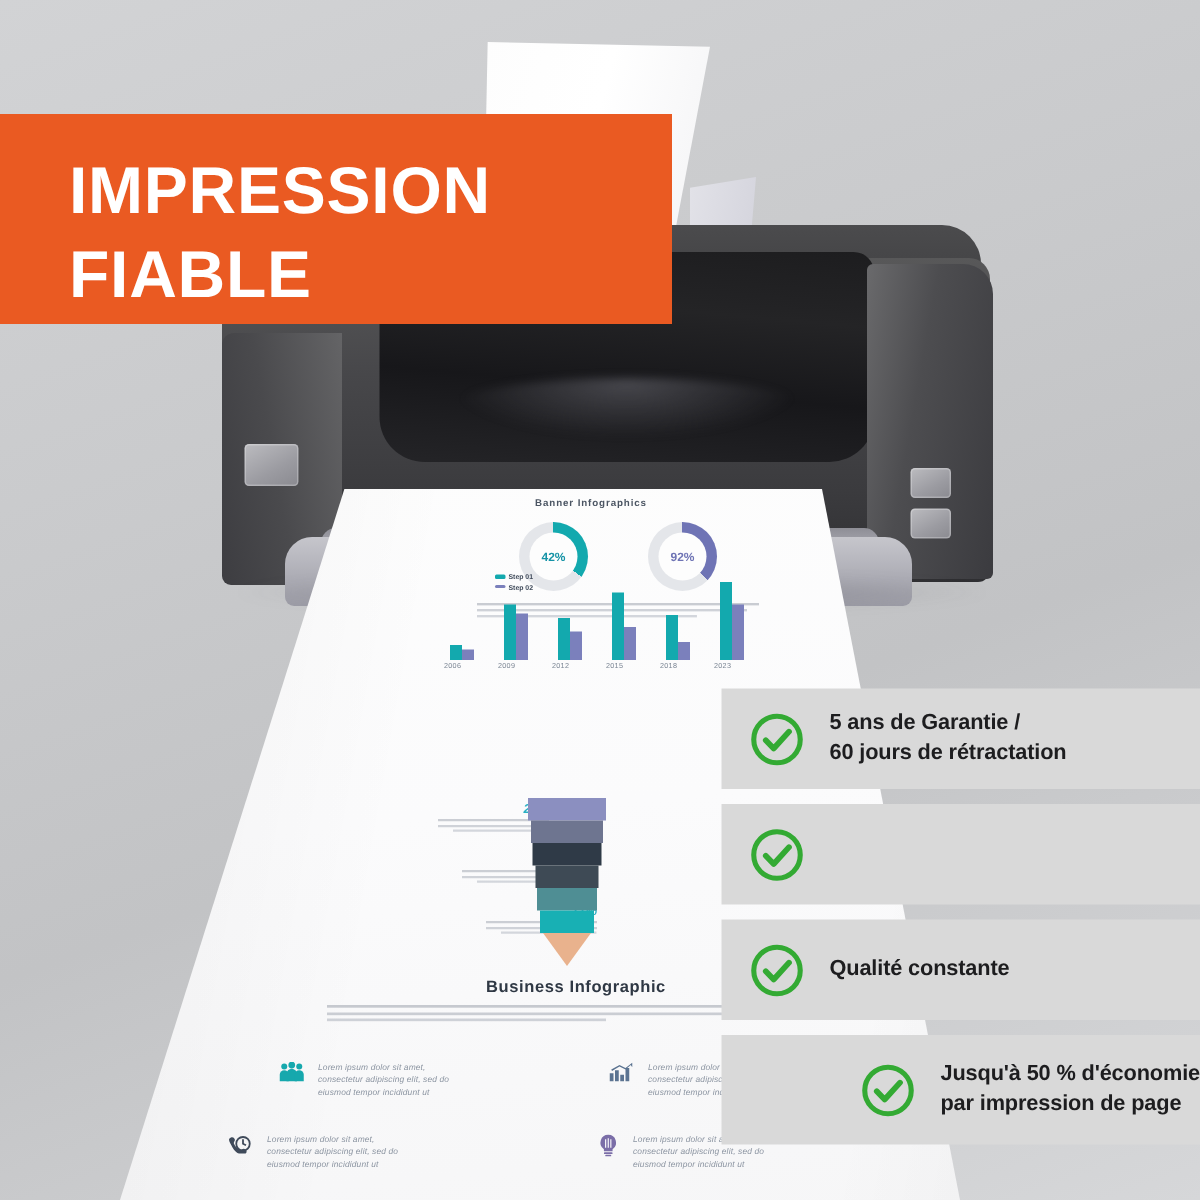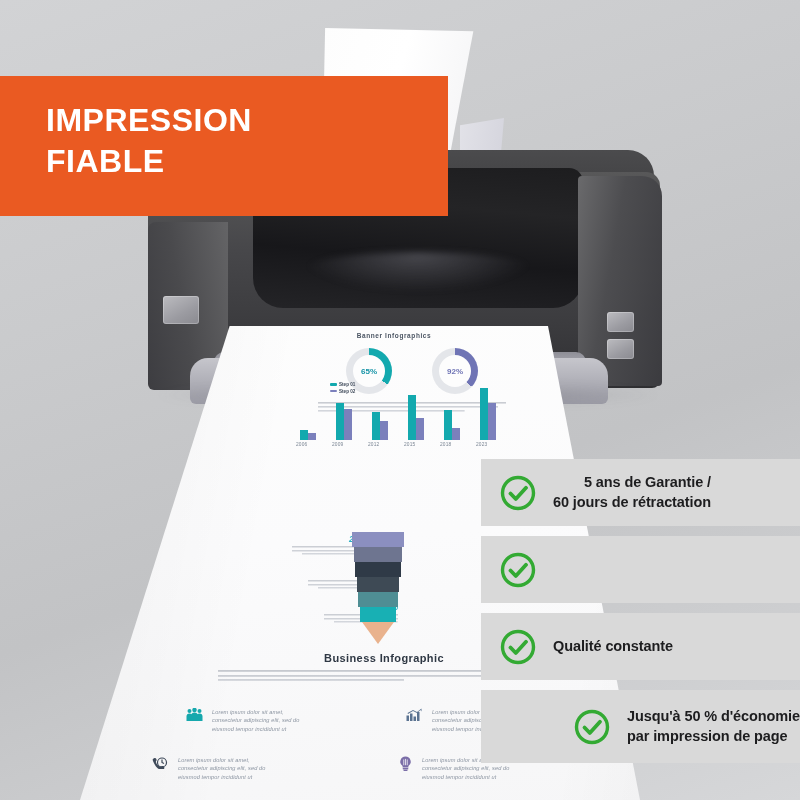--- a/index.html
+++ b/index.html
@@ -323,21 +323,21 @@
     top: 76px;
     width: 448px;
     height: 140px;
     background: #ea5a22;
   }
   .banner-text {
     position: absolute;
     left: 46px;
     top: 24px;
     color: #ffffff;
-    font-size: 32px;
+    font-size: 44px;
     font-weight: 700;
     line-height: 1.28;
     letter-spacing: 0.5px;
     white-space: pre-line;
   }
 
   
   .feature {
     position: absolute;
     left: 481px;
@@ -384,21 +384,21 @@
   <div class="printer-tray"></div>
   <div class="printer-shadow"></div>
 
   <div class="printout">
     <div class="printout-shade"></div>
     <div class="ig">
 
       <div class="ig-title">Banner Infographics</div>
 
       <div class="donut" id="donut1">
-        <span class="pct">65%</span>
+        <span class="pct">42%</span>
       </div>
       <div class="donut" id="donut2">
         <span class="pct">92%</span>
       </div>
 
       <div class="ig-paragraph"></div>
 
       <div class="legend">
         <div class="legend-row">
           <span class="legend-swatch" style="background:#13a9ae"></span>
@@ -535,21 +535,21 @@
         </div>
     </div>
   </div>
 
   <div class="banner">
     <div class="banner-text">IMPRESSION
 FIABLE</div>
   </div>
 
   <div id="features">
-      <div class="feature" style="top: 459px; height: 67px; background: rgb(217, 217, 217); text-align: right;">
+      <div class="feature" style="top: 459px; height: 67px; background: rgb(217, 217, 217);">
         <span class="check-ring"><svg width="38" height="38" viewBox="0 0 38 38">
             <circle cx="19" cy="19" r="15.5" fill="none" stroke="#33aa33" stroke-width="3.4"></circle>
             <path d="M11.5 19.5 L16.8 25 L27 13.8" fill="none" stroke="#33aa33" stroke-width="3.8" stroke-linecap="round" stroke-linejoin="round"></path>
           </svg></span>
         <span class="feature-text" style="color: rgb(29, 29, 31);">5 ans de Garantie /
 60 jours de rétractation</span>
       </div>
       <div class="feature" style="top: 536px; height: 67px; background: rgb(217, 217, 217);">
         <span class="check-ring"><svg width="38" height="38" viewBox="0 0 38 38">
             <circle cx="19" cy="19" r="15.5" fill="none" stroke="#33aa33" stroke-width="3.4"></circle>

